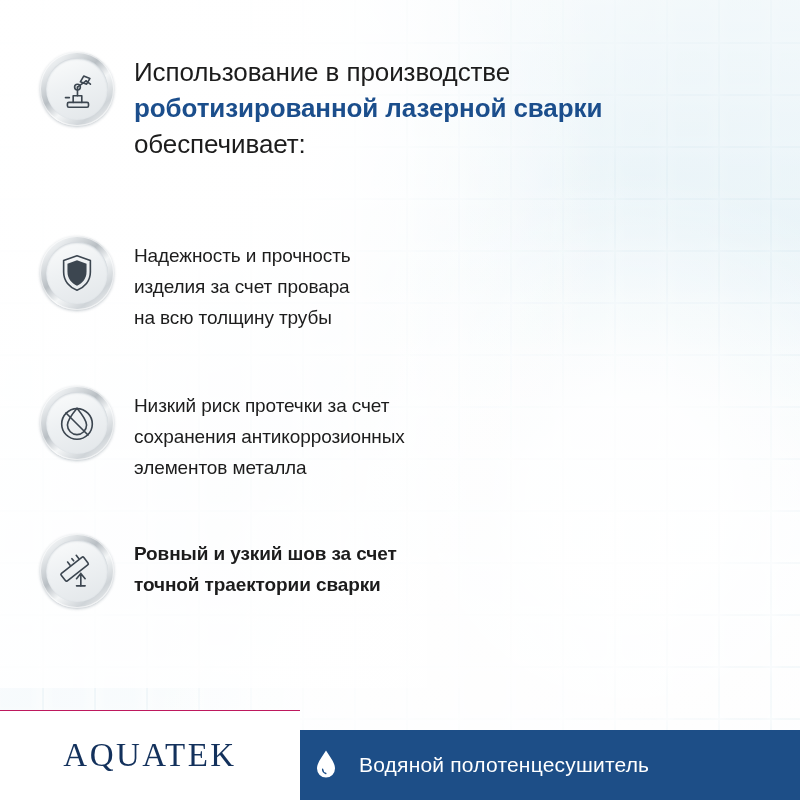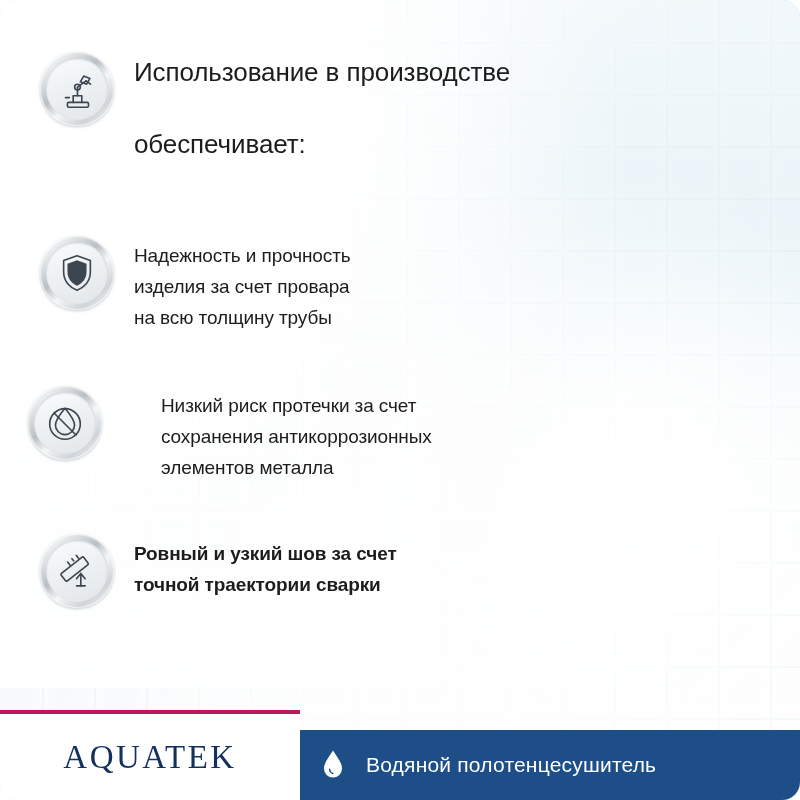--- a/index.html
+++ b/index.html
@@ -12,21 +12,20 @@
     font-family: "Liberation Sans", sans-serif;
     background: #ffffff;
     overflow: hidden;
   }
   .poster {
     position: relative;
     width: 800px;
     height: 800px;
     overflow: hidden;
     background: #14b8a6;
-    border-radius: 18px;
   }
   
   .tile-bg {
     position: absolute;
     inset: 0;
     background-color: #eef4f7;
     background-image:
       linear-gradient(rgba(255,255,255,0.85) 0 0);
   }
   .tile-grid {
@@ -125,51 +124,51 @@
     max-width: 640px;
   }
   .txt .accent {
     color: #1b4e8c;
     font-weight: bold;
   }
 
   #block-main { left: 40px; top: 52px; }
   #block-main .txt { font-size: 26px; line-height: 36px; padding-top: 2px; }
   #block-1 { left: 40px; top: 236px; }
-  #block-2 { left: 28px; top: 386px; gap: 39px; }
+  #block-2 { left: 40px; top: 386px; }
   #block-3 { left: 40px; top: 534px; }
   #block-1 .txt, #block-2 .txt, #block-3 .txt { padding-top: 4px; font-size: 19px; line-height: 31px; }
 
   
   .footer {
     position: absolute;
     left: 0; right: 0; bottom: 0;
     height: 90px;
     display: flex;
   }
   .footer-brand {
     width: 300px;
     background: #ffffff;
     display: flex;
     align-items: center;
     justify-content: center;
-    border-top: 4px solid #be185d;
+    border-top: 1px solid #be185d;
   }
   .brand-text {
     font-family: "Liberation Serif", serif;
     font-size: 33px;
     letter-spacing: 2.5px;
     color: #13315c;
   }
   .footer-right {
     flex: 1;
     background: #1d4e87;
     display: flex;
     align-items: center;
-    padding-left: 16px;
+    padding-left: 9px;
     color: #ffffff;
     margin-top: 20px;
   }
   .drop-icon {
     width: 34px;
     height: 42px;
     flex: 0 0 34px;
     display: flex;
     align-items: center;
     justify-content: center;
@@ -204,21 +203,21 @@
           <path d="M24.5 31V22"></path>
           <path d="M24.5 22l9-6.5"></path>
           <circle cx="24.5" cy="22" r="3"></circle>
           <path d="M33.5 15.5l4.5 3.5"></path>
           <path d="M31 10.5l6.5 2.5-3.5 6-6.5-2.5z"></path>
           <path d="M12 33h4"></path>
         </svg>
       </div>
       <div class="txt">
         <span>Использование в производстве</span><br>
-        <br>
+        <span class="accent">роботизированной лазерной сварки</span><br>
         <span>обеспечивает:</span>
       </div>
     </div>
 
     <div class="block" id="block-1">
       <div class="badge">
         <svg width="42" height="44" viewBox="0 0 44 46" fill="none" stroke="#3c4650" stroke-width="1.7" stroke-linecap="round" stroke-linejoin="round">
           <path d="M22 5l14 5v12c0 9.5-6.2 16.2-14 19-7.8-2.8-14-9.5-14-19V10z"></path>
           <path d="M22 9.6l10 3.6v8.6c0 7.1-4.4 12.2-10 14.5-5.6-2.3-10-7.4-10-14.5v-8.6z" fill="#3c4650" stroke="none"></path>
         </svg>

